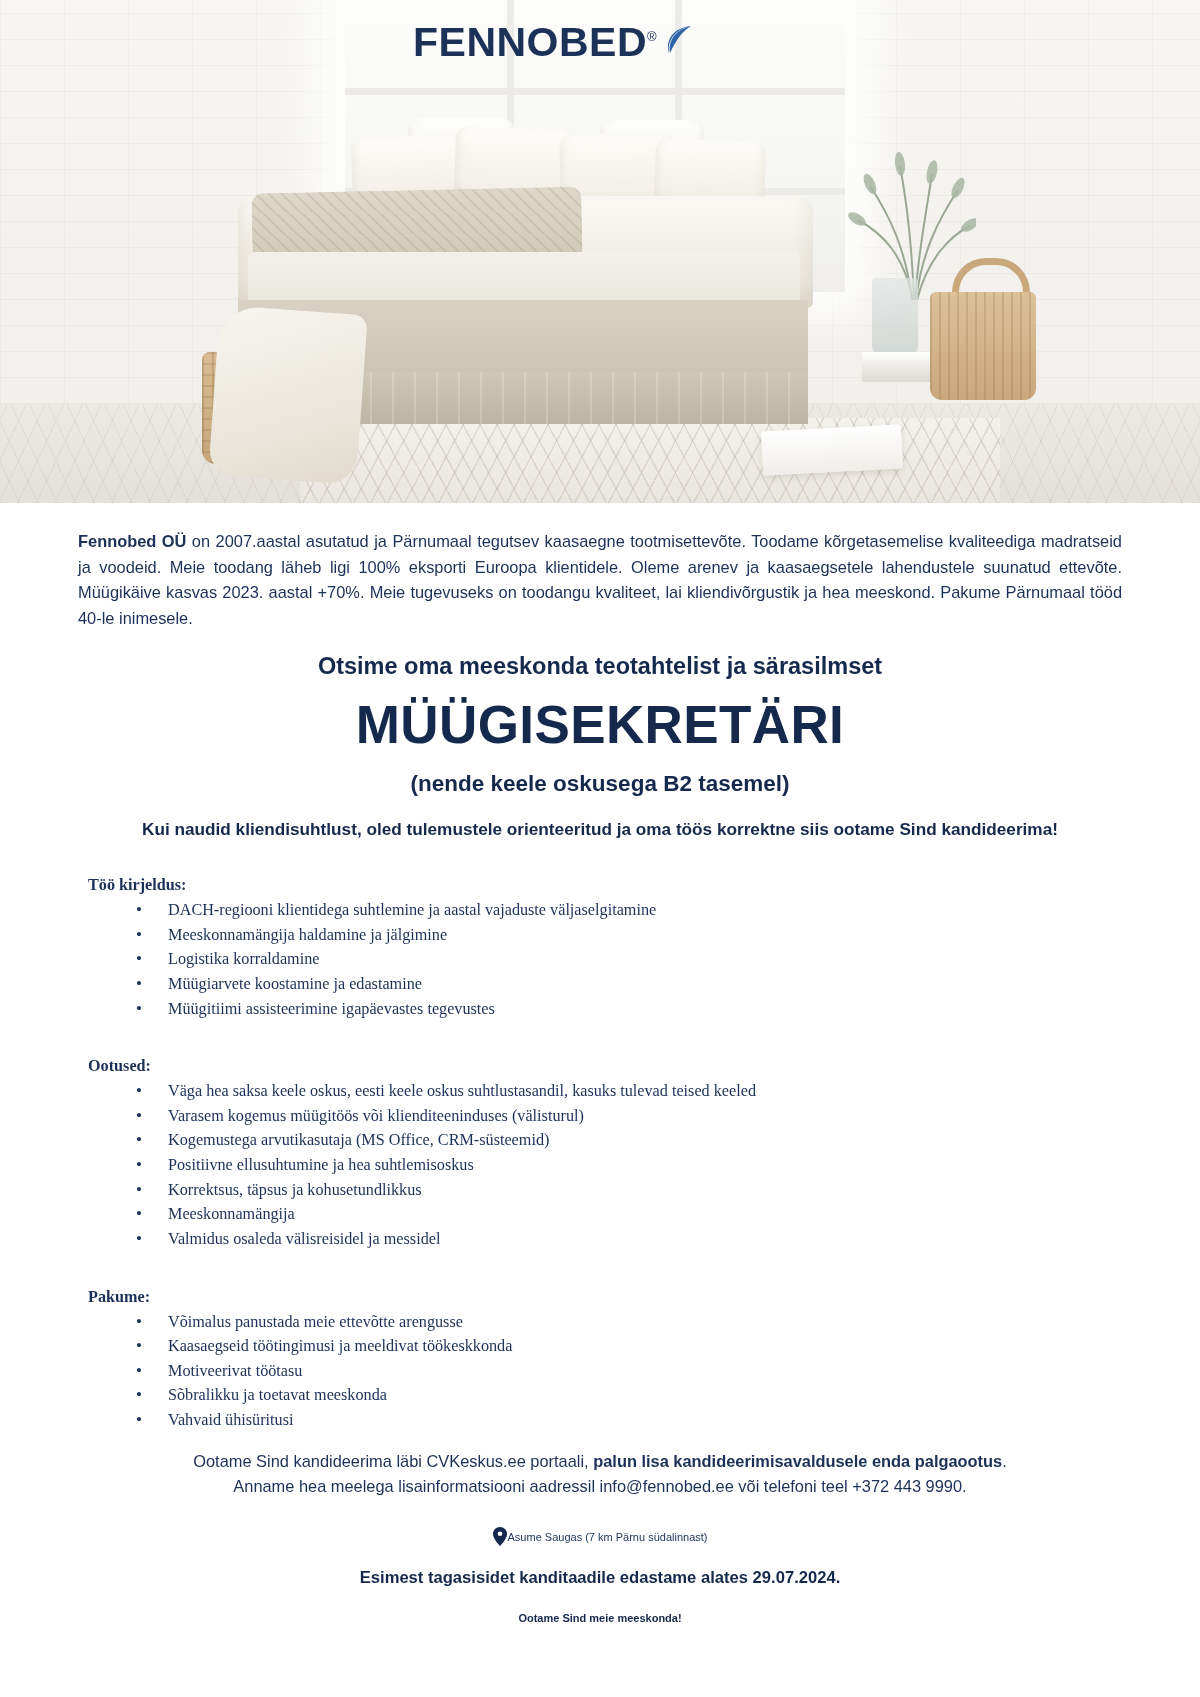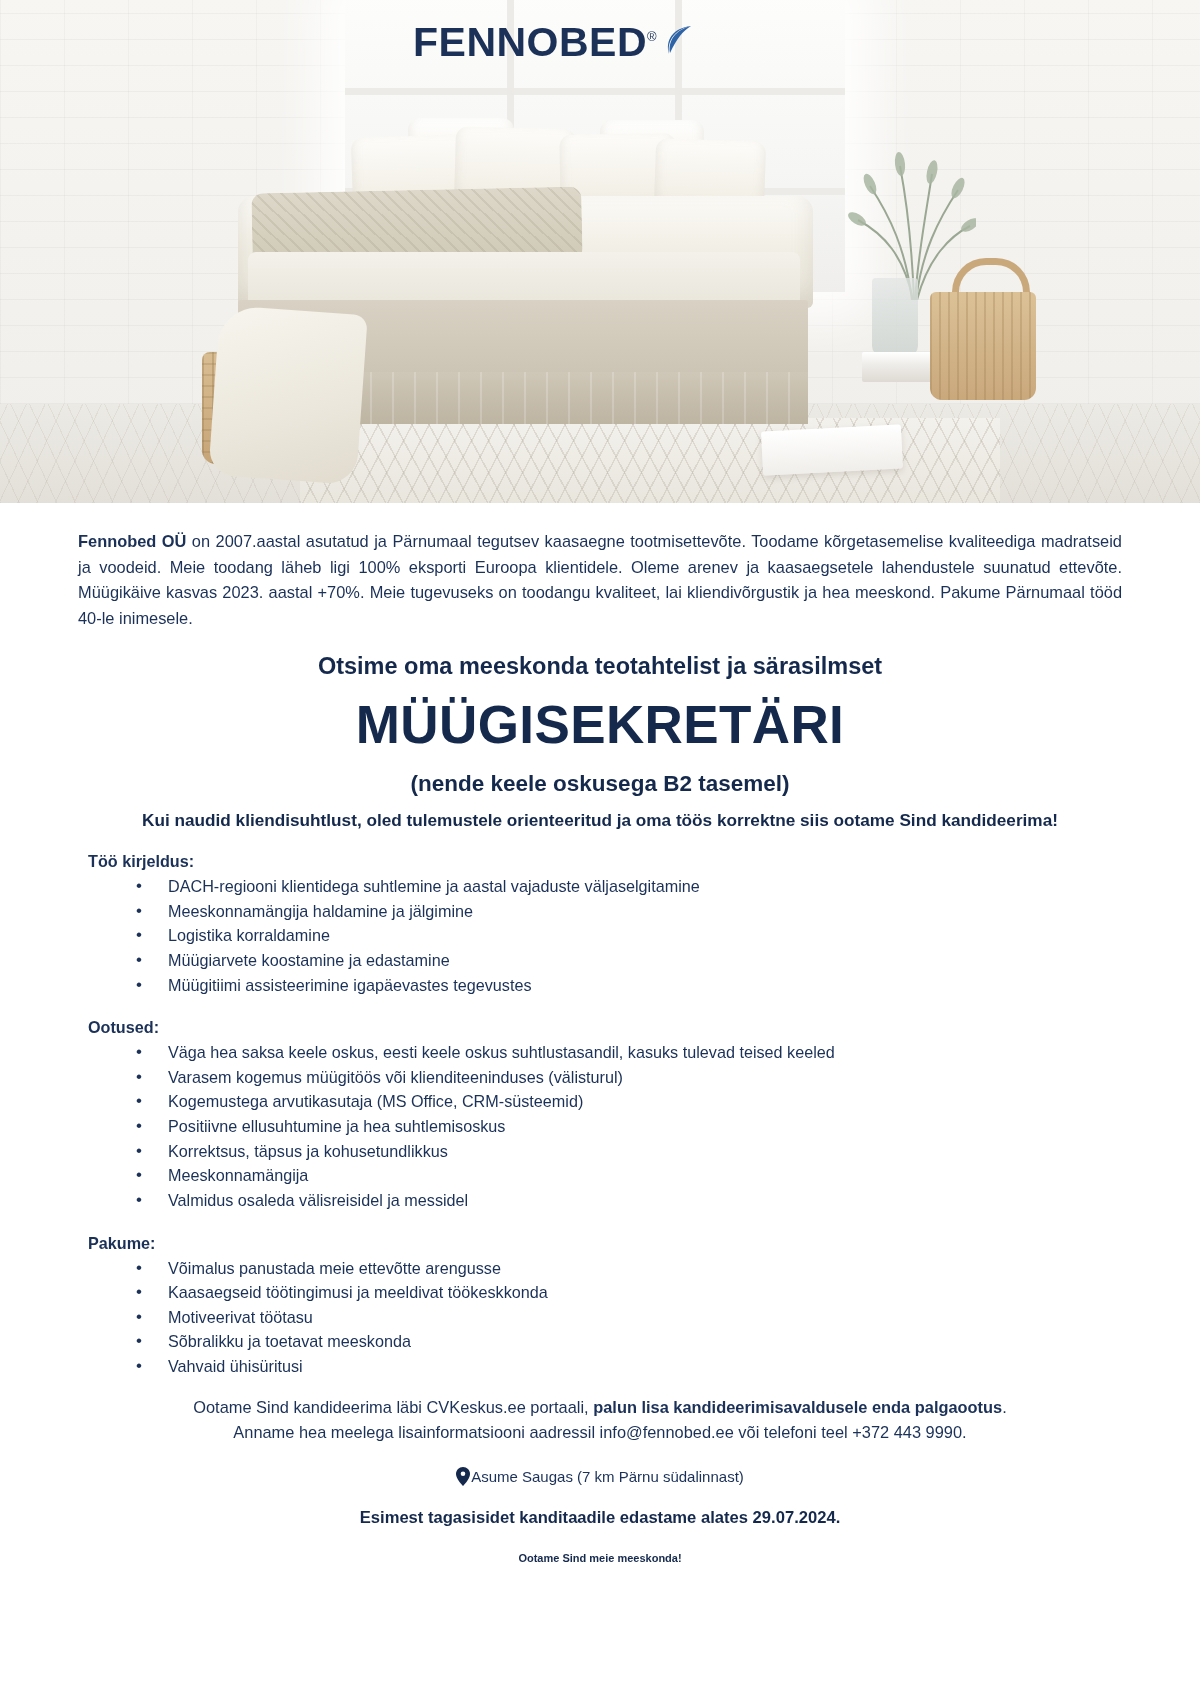--- a/index.html
+++ b/index.html
@@ -224,28 +224,28 @@
     line-height: 1.05;
   }
   .lead-2 {
     margin-top: 18px;
     text-align: center;
     font-size: 22.5px;
     font-weight: 700;
     color: #15294d;
   }
   .cta {
-    margin-top: 13px;
+    margin-top: 22px;
     text-align: center;
     font-size: 17.2px;
     font-weight: 700;
     color: #15294d;
   }
 
-  .section { margin-top: 21px; }
+  .section { margin-top: 36px; font-family: Liberation Serif, serif; }
   .section-title {
     font-size: 16.2px;
     font-weight: 700;
     color: #1b3158;
     margin-left: 10px;
   }
   ul.bullets {
     margin: 3px 0 0 0;
     padding-left: 58px;
     list-style: none;
@@ -269,23 +269,23 @@
   .apply {
     margin-top: 16px;
     text-align: center;
     font-size: 16.4px;
     line-height: 1.55;
     color: #1b3158;
   }
   .apply b { font-weight: 700; }
 
   .location {
-    margin-top: 22px;
-    text-align: center;
-    font-size: 15px;
+    margin-top: 28px;
+    text-align: center;
+    font-size: 11px;
     color: #1b3158;
     display: flex;
     align-items: center;
     justify-content: center;
     gap: 1px;
   }
   .feedback {
     margin-top: 22px;
     text-align: center;
     font-size: 16.6px;

